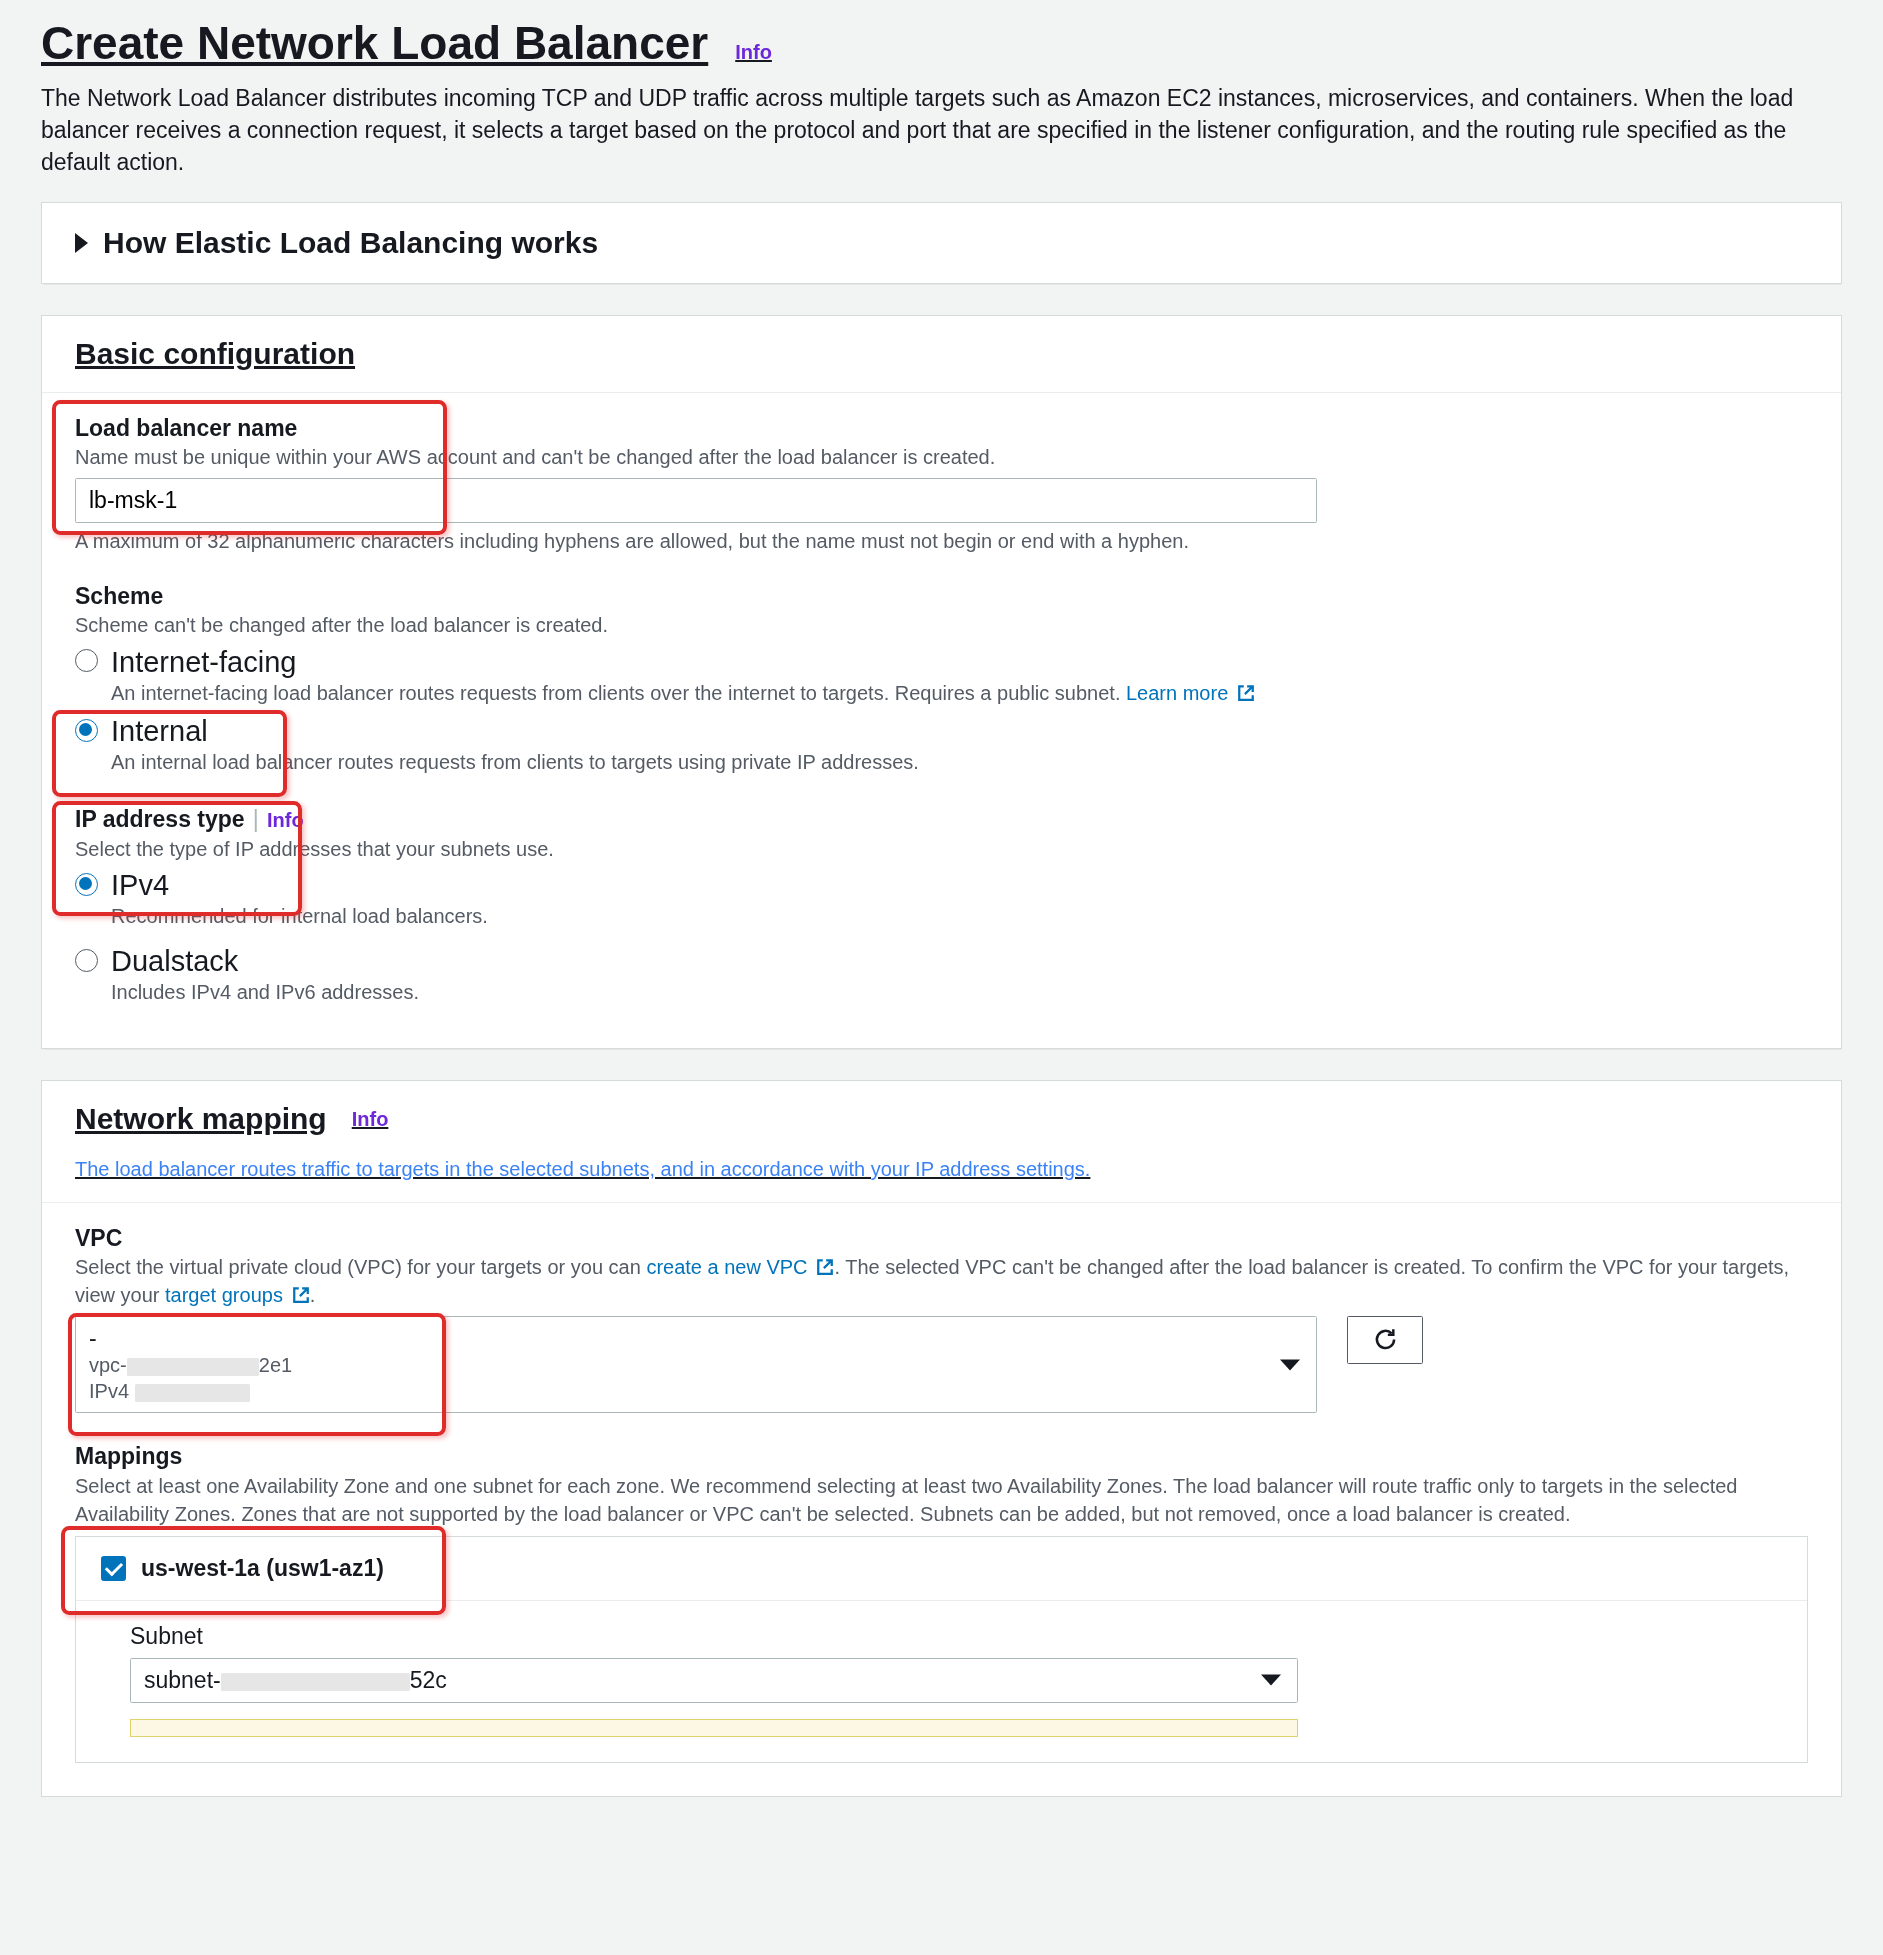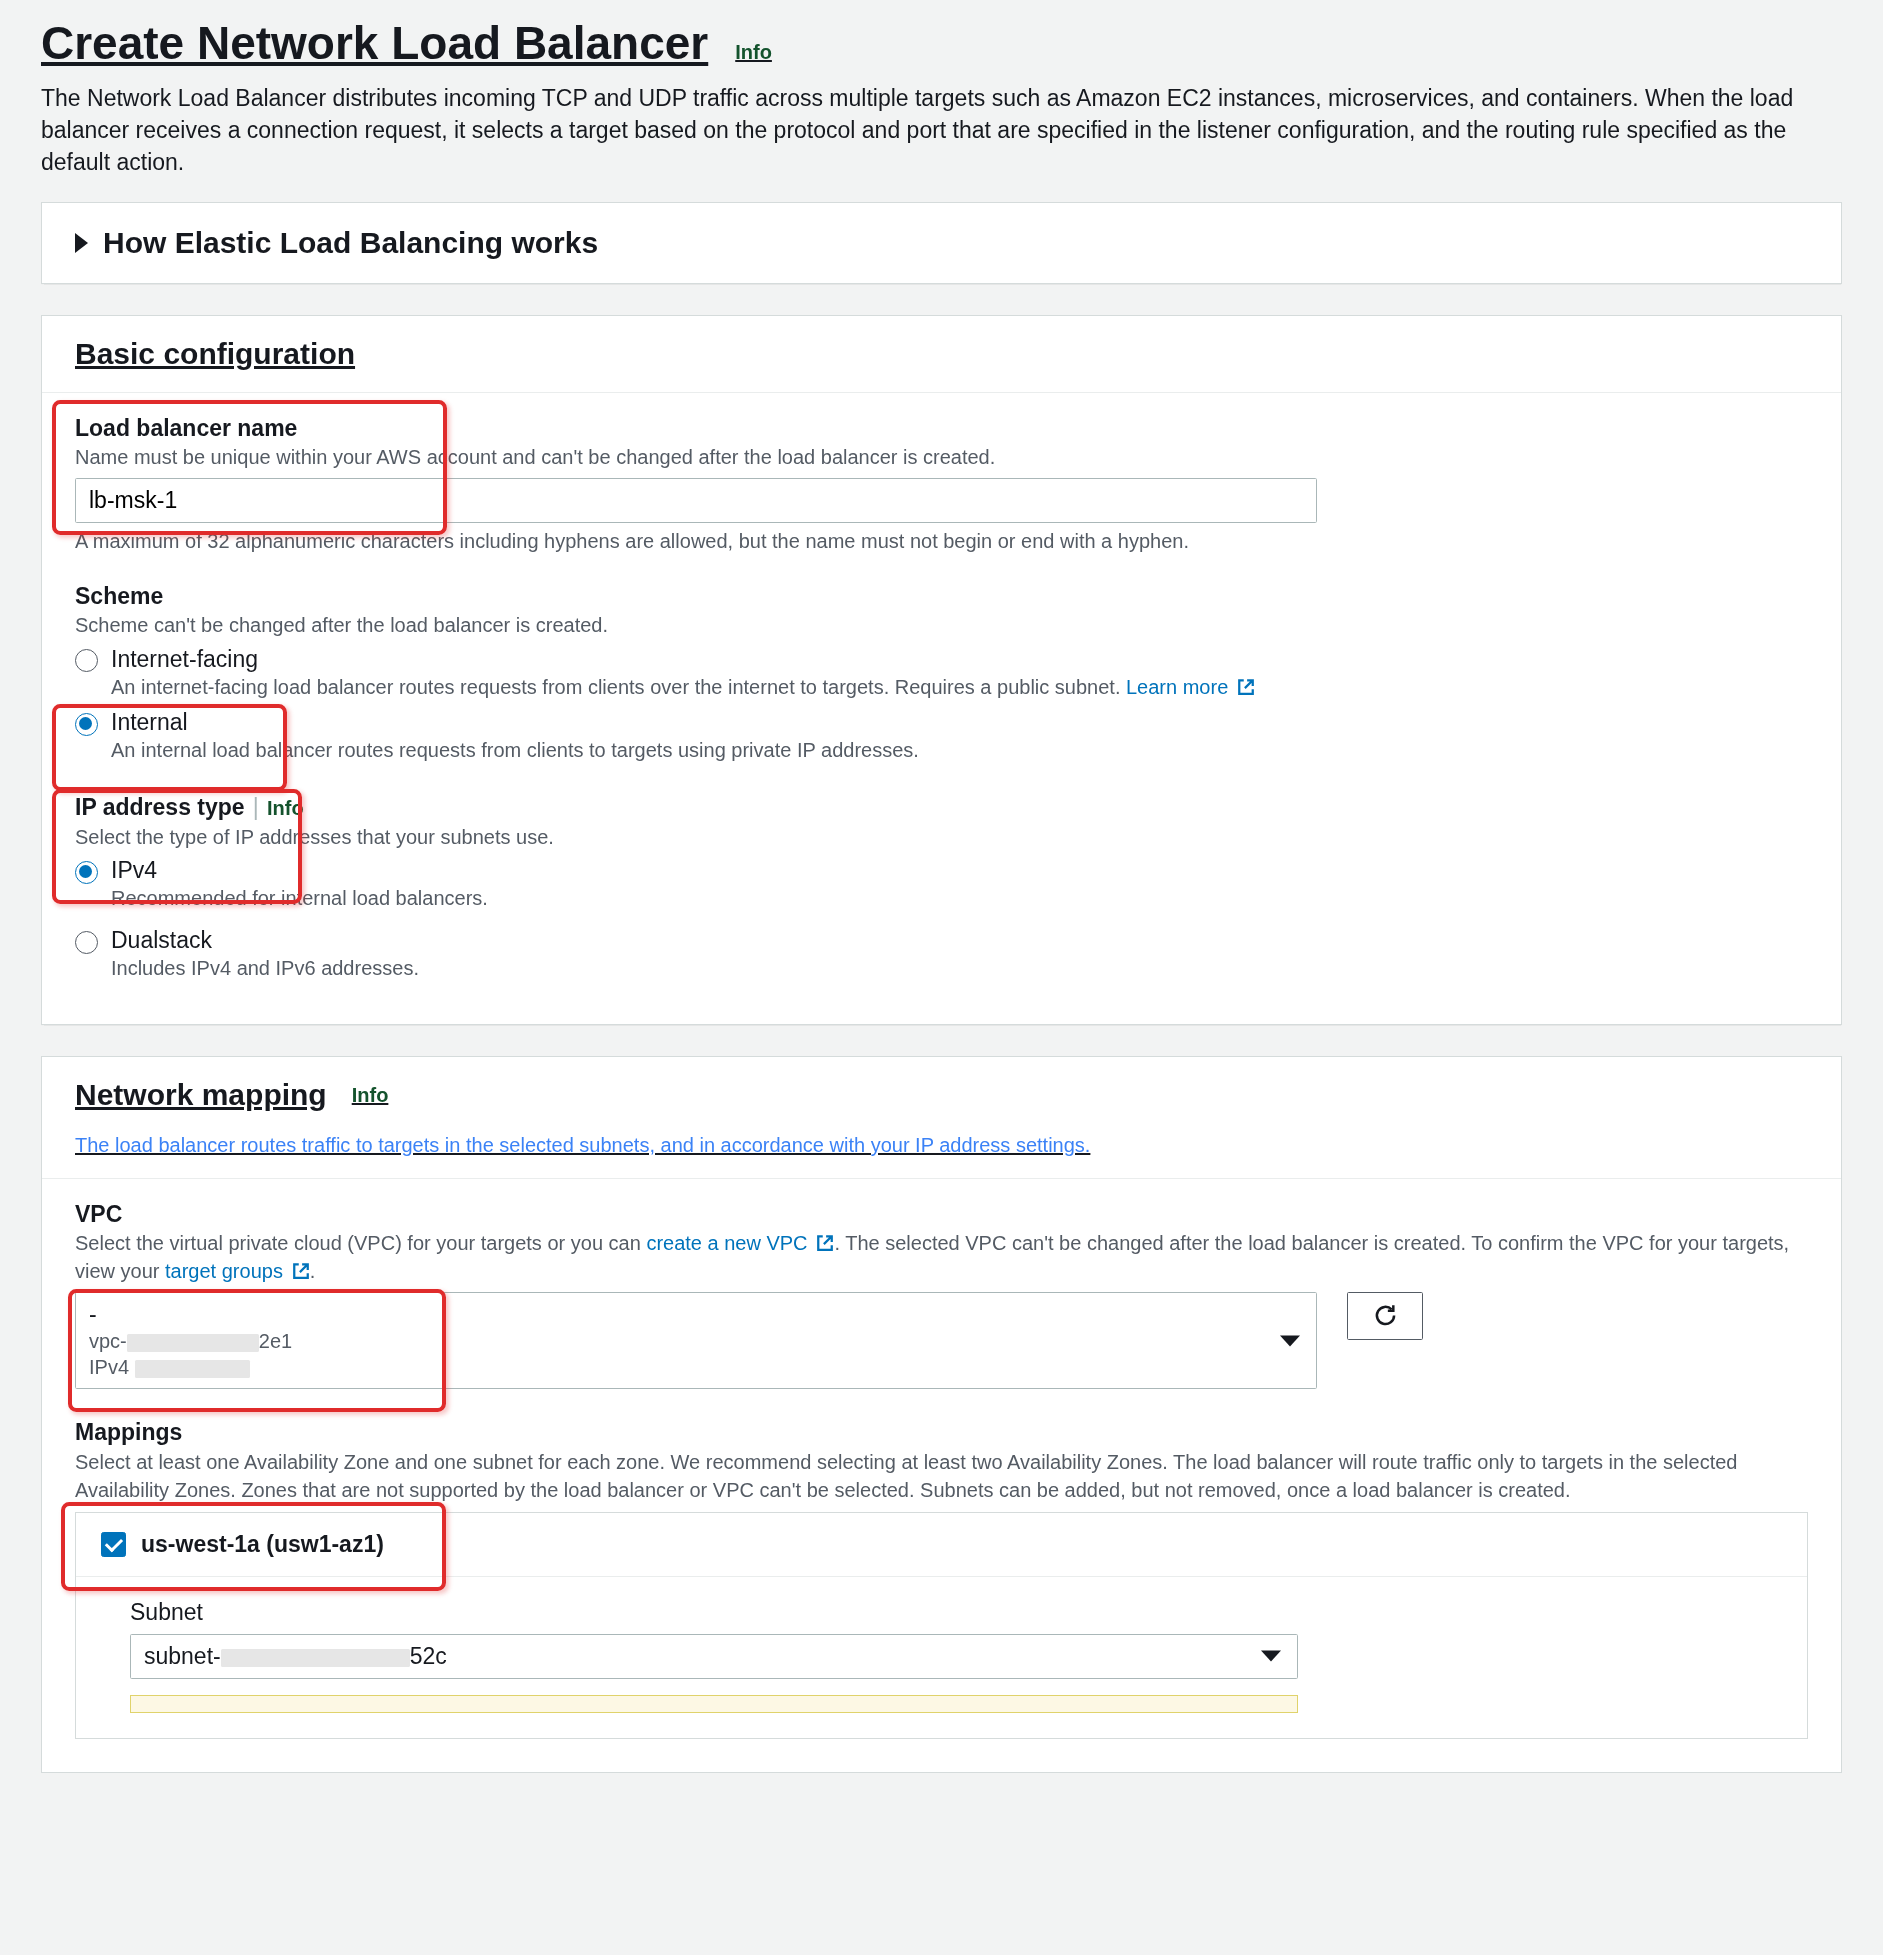--- a/index.html
+++ b/index.html
@@ -6,21 +6,21 @@
   body {
     font-family: "Amazon Ember", "Helvetica Neue", Arial, sans-serif;
     background: #f2f3f3;
     color: #16191f;
     font-size: 23px;
     padding: 16.4px 41px 0 41px;
   }
   a { color: #0073bb; text-decoration: none; cursor: pointer; }
   .page-title-row { display: flex; align-items: baseline; gap: 27px; text-decoration: underline; }
   h1 { font-size: 46px; font-weight: 700; margin-bottom: 5px; }
-  .info-link { font-size: 20px; font-weight: 700; color: #14532d; }
+  .info-link { font-size: 20px; font-weight: 700; color: #6d28d9; }
   .page-desc { font-size: 23px; line-height: 1.4; margin: 6.6px 0 23px 0; }
   .panel {
     background: #fff;
     border: 0.8px solid #d5dbdb;
     margin-bottom: 31px;
     box-shadow: 0 0.8px 0.8px rgba(0,0,0,0.05);
   }
   .panel-header {
     padding: 21.4px 33px;
     border-bottom: 0.8px solid #eaeded;
@@ -50,21 +50,21 @@
   input[type="text"] {
     width: 100%; max-width: 1242px;
     padding: 8.2px 13px;
     font-size: 23px;
     border: 0.8px solid #aab7b8;
     border-radius: 1.6px;
     background: #fff;
   }
   .radio-option { display: flex; align-items: flex-start; gap: 13px; margin-bottom: 8.2px; }
   .radio-body {}
-  .radio-label { font-size: 23px; font-weight: 400; }
+  .radio-label { font-size: 29px; font-weight: 400; }
   .radio-desc { font-size: 20px; color: #545b64; line-height: 1.4; }
   .radio-shape {
     flex-shrink: 0;
     width: 23px; height: 23px;
     border: 1.6px solid #545b64;
     border-radius: 50%;
     margin-top: 3.3px;
     position: relative;
   }
   .radio-shape.checked {

